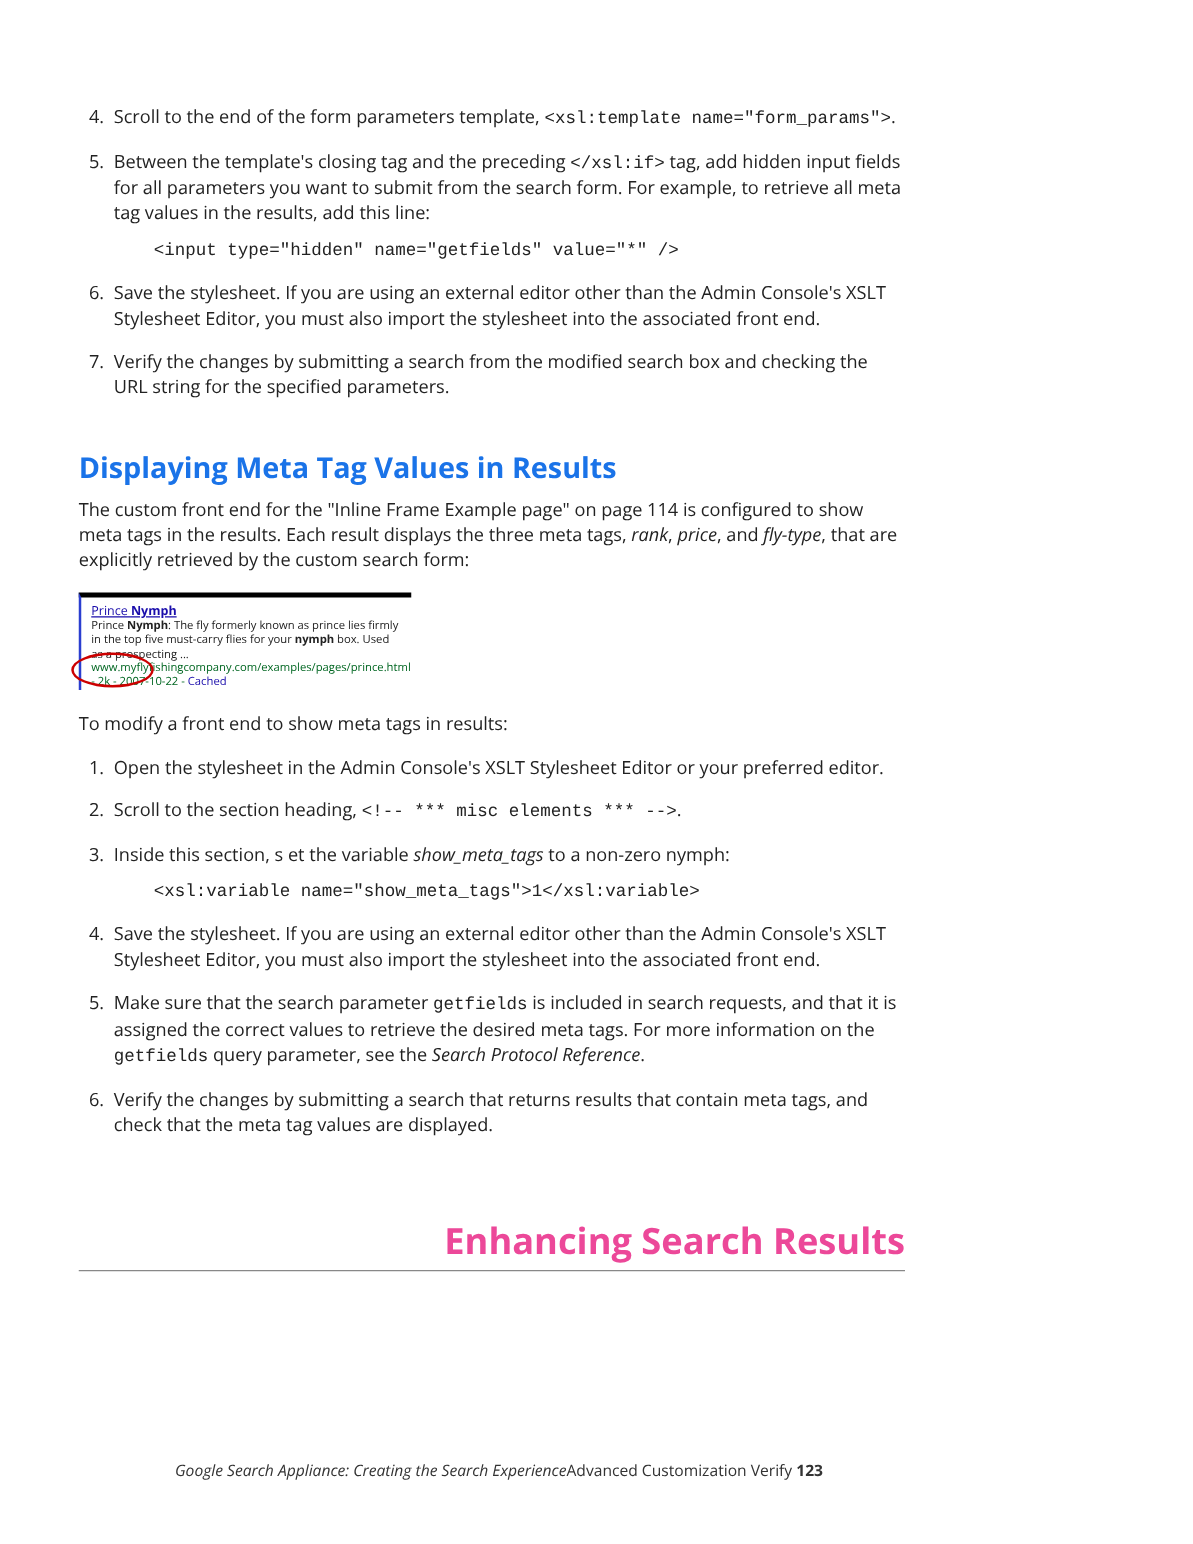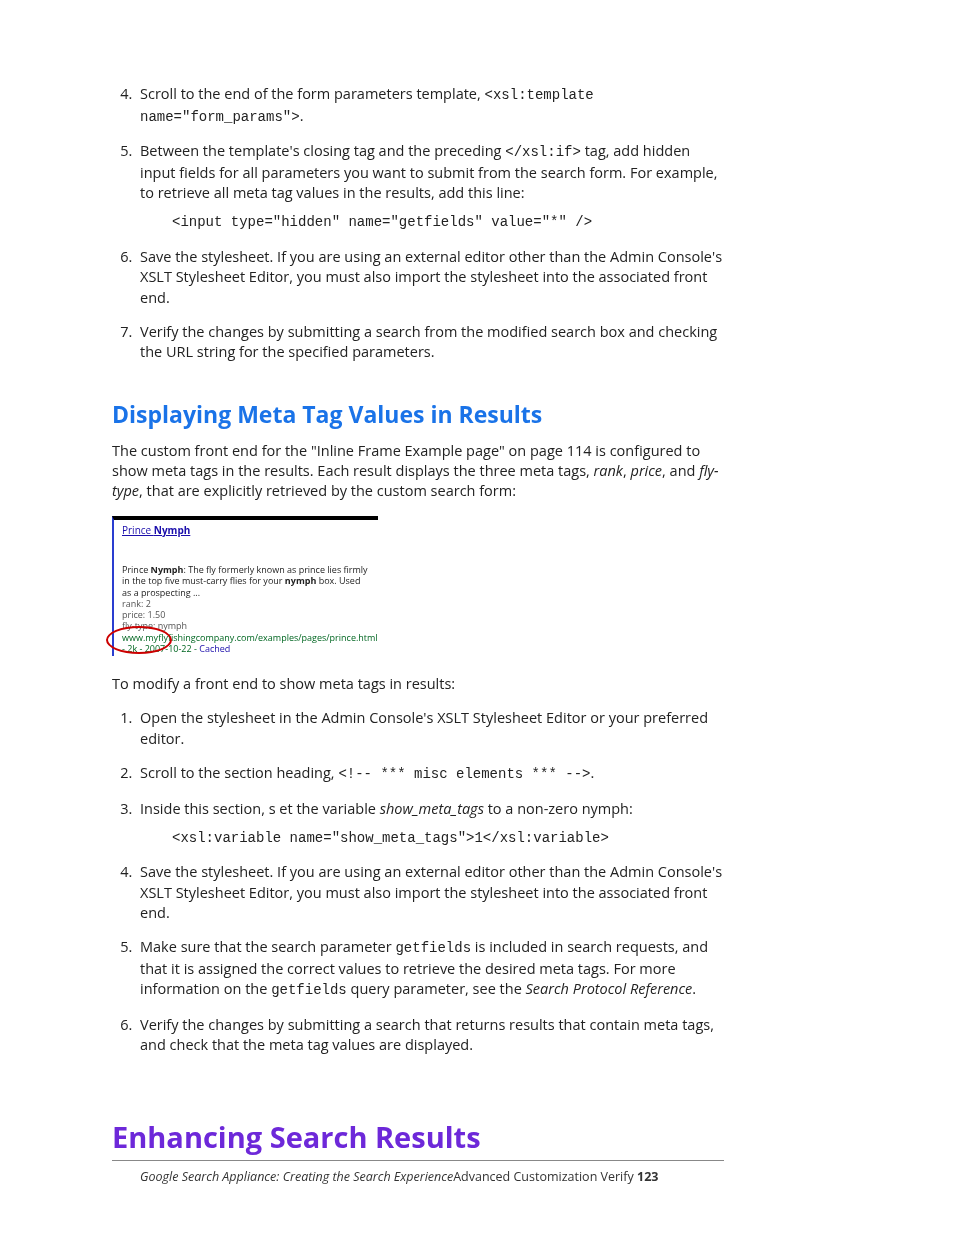--- a/index.html
+++ b/index.html
@@ -6,63 +6,64 @@
   body {
     margin: 0;
     font-family: "Open Sans", "Segoe UI", "Helvetica Neue", Arial, sans-serif;
     color: #222;
     background: #fff;
   }
   .page {
     box-sizing: border-box;
     width: 828px;
     height: 1235px;
-    padding: 84px 104px 50px 112px;
+    padding: 84px 104px 50px 63px;
     position: relative;
     font-size: 14.5px;
     line-height: 1.4;
   }
   ol.main { margin: 0; padding-left: 24px; }
   ol.main > li { padding-left: 4px; margin-bottom: 14px; }
   .code { font-family: "Courier New", Courier, monospace; font-size: 14px; }
   .codeblock {
     font-family: "Courier New", Courier, monospace;
     font-size: 14px;
     margin: 10px 0 10px 32px;
     white-space: pre;
   }
   h2.subhead {
     color: #1a73e8;
     font-weight: 700;
     font-size: 23px;
     margin: 36px 0 10px 0;
   }
   h1.sec {
-    color: #6d28d9;
+    color: #ec4899;
     font-weight: 700;
     font-size: 29px;
     margin: 62px 0 4px 0;
     padding-bottom: 2px;
     border-bottom: 1px solid #888;
+    text-align: right;
   }
   .para { margin: 10px 0 14px 0; }
   .figure {
     margin: 12px 0 18px 0;
     border-top: 4px solid #000000;
     border-left: 2px solid #2a3ed0;
     padding: 4px 6px 2px 8px;
     width: 250px;
     font-size: 9px;
     line-height: 1.25;
     position: relative;
     background: #fff;
   }
   .figure .title { color: #1a0dab; text-decoration: underline; font-size: 10px; }
   .figure .title b { font-weight: 700; }
-  .figure .snip { color: #222; margin-top: 28px; }
+  .figure .snip { color: #222; }
   .figure .snip b { font-weight: 700; }
   .figure .metas { color: #555; }
   .figure .url { color: #006621; }
   .figure .cache { color: #1a0dab; }
   .figure .circle {
     position: absolute;
     left: -8px;
     bottom: 2px;
     width: 62px;
     height: 24px;
@@ -110,25 +111,20 @@
     <span>The custom front end for the "Inline Frame Example page" on page 114 is configured to show meta tags in the results. Each result displays the three meta tags, </span><em class="var">rank</em><span>, </span><em class="var">price</em><span>, and </span><em class="var">fly-type</em><span>, that are explicitly retrieved by the custom search form:</span>
   </p>
 
   <div class="figure">
     <div class="title">
       <span>Prince </span><b>Nymph</b>
     </div>
     <div class="snip">
       <span>Prince </span><b>Nymph</b><span>: The fly formerly known as prince lies firmly in the top five must-carry flies for your </span><b>nymph</b><span> box. Used as a prospecting ...</span>
     </div>
-    <div class="metas">
-      <div>rank: 2</div>
-      <div>price: 1.50</div>
-      <div>fly-type: nymph</div>
-    </div>
     <div>
       <span class="url">www.myflyfishingcompany.com/examples/pages/prince.html - 2k - 2007-10-22 - </span><span class="cache">Cached</span>
     </div>
     <div class="circle"></div>
   </div>
 
   <p class="para">To modify a front end to show meta tags in results:</p>
 
   <ol class="main" start="1">
     <li>

